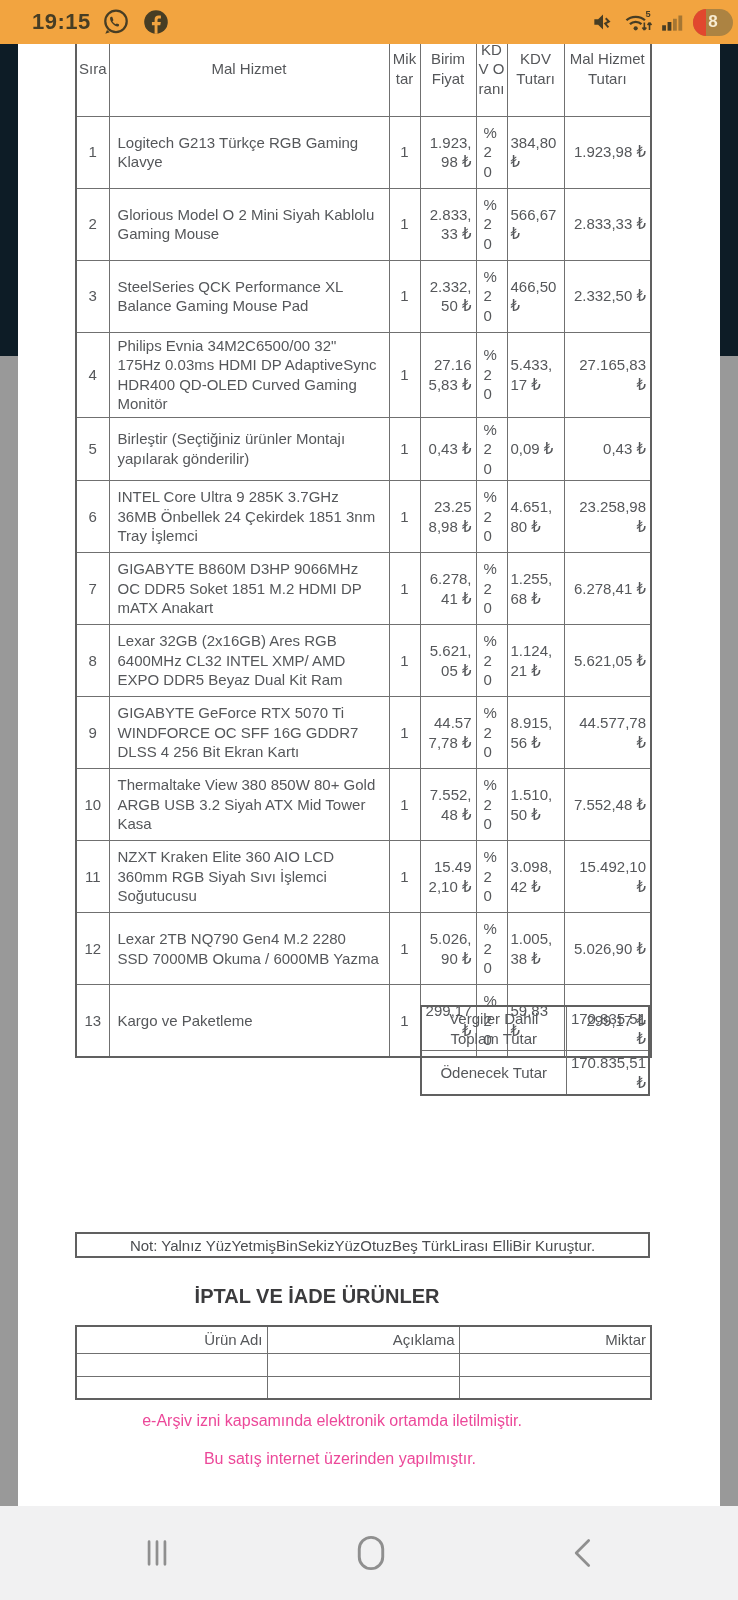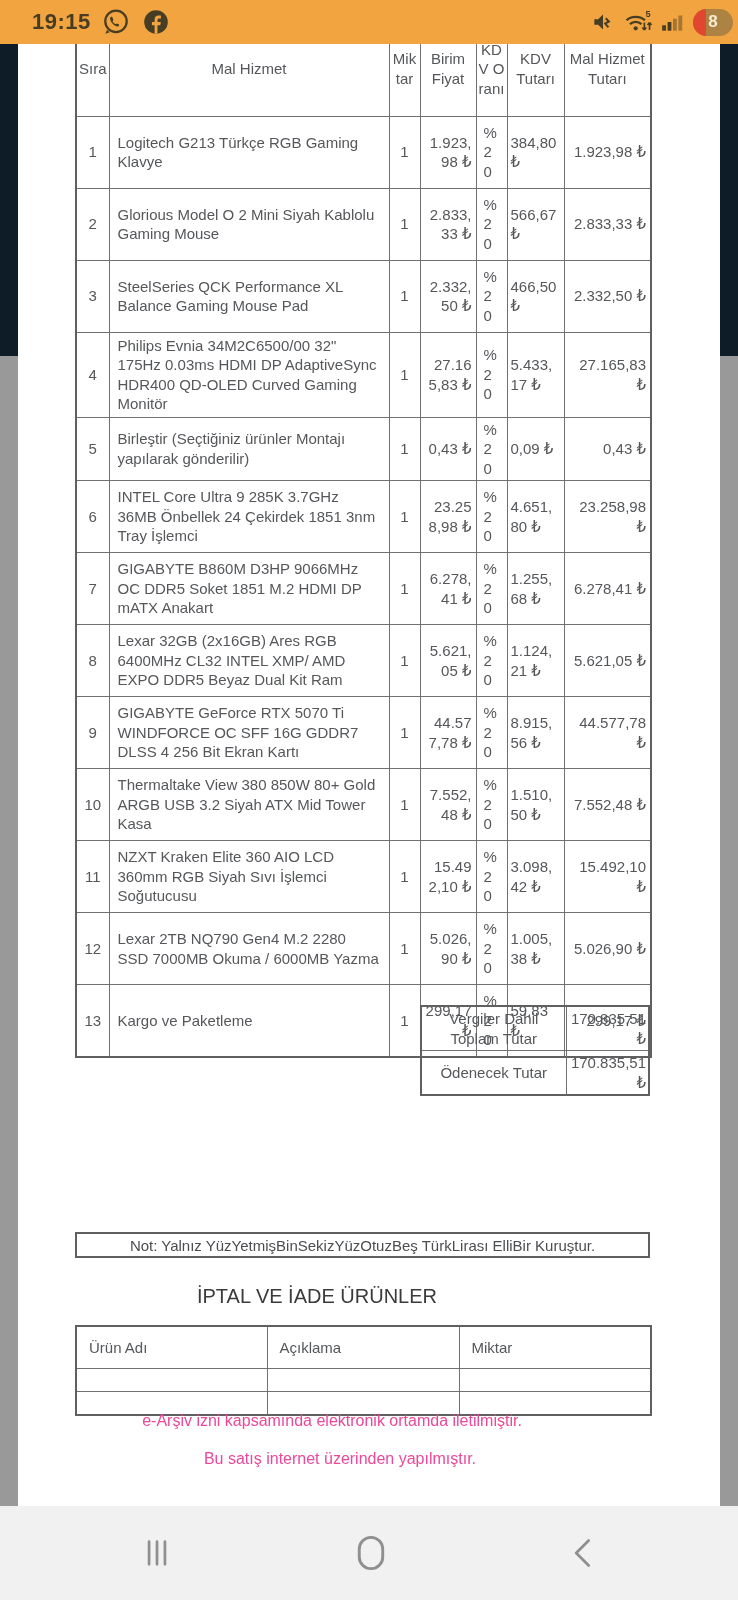--- a/index.html
+++ b/index.html
@@ -68,31 +68,31 @@
   
   .note-box{
     position:absolute;left:75px;top:1232px;width:575px;height:26px;z-index:1;
     border:2px solid #606060;box-sizing:border-box;
     display:flex;align-items:center;justify-content:center;
     font-size:15px;color:#4b4d50;white-space:nowrap;
   }
   
   .iade-title{
     position:absolute;left:18px;top:1285px;width:598px;z-index:1;
-    text-align:center;font-size:20px;font-weight:400;color:#3b3b3d;
+    text-align:center;font-size:20px;font-weight:700;color:#3b3b3d;
   }
   .iade-table{
     position:absolute;left:75px;top:1325px;width:575px;z-index:1;
     border-collapse:collapse;table-layout:fixed;
     font-size:15px;color:#55575a;border:2px solid #606060;
   }
   .iade-table th,.iade-table td{border:1px solid #707070;box-sizing:border-box;}
   .iade-table thead tr{height:27px;}
   .iade-table tbody tr{height:23px;}
-  .iade-table thead th{font-weight:400;text-align:left;padding:12px;}
+  .iade-table thead th{font-weight:400;text-align:right;padding:4px;}
   
   .footer-note{
     position:absolute;left:24px;width:616px;z-index:1;
     text-align:center;font-size:16px;color:#ec4899;
   }
   .footer-note.n1{top:1412px;}
   .footer-note.n2{top:1450px;margin-left:8px;}
   
   .navbar{
     position:absolute;left:0;top:1506px;width:738px;height:94px;background:#F1F1F2;z-index:30;

